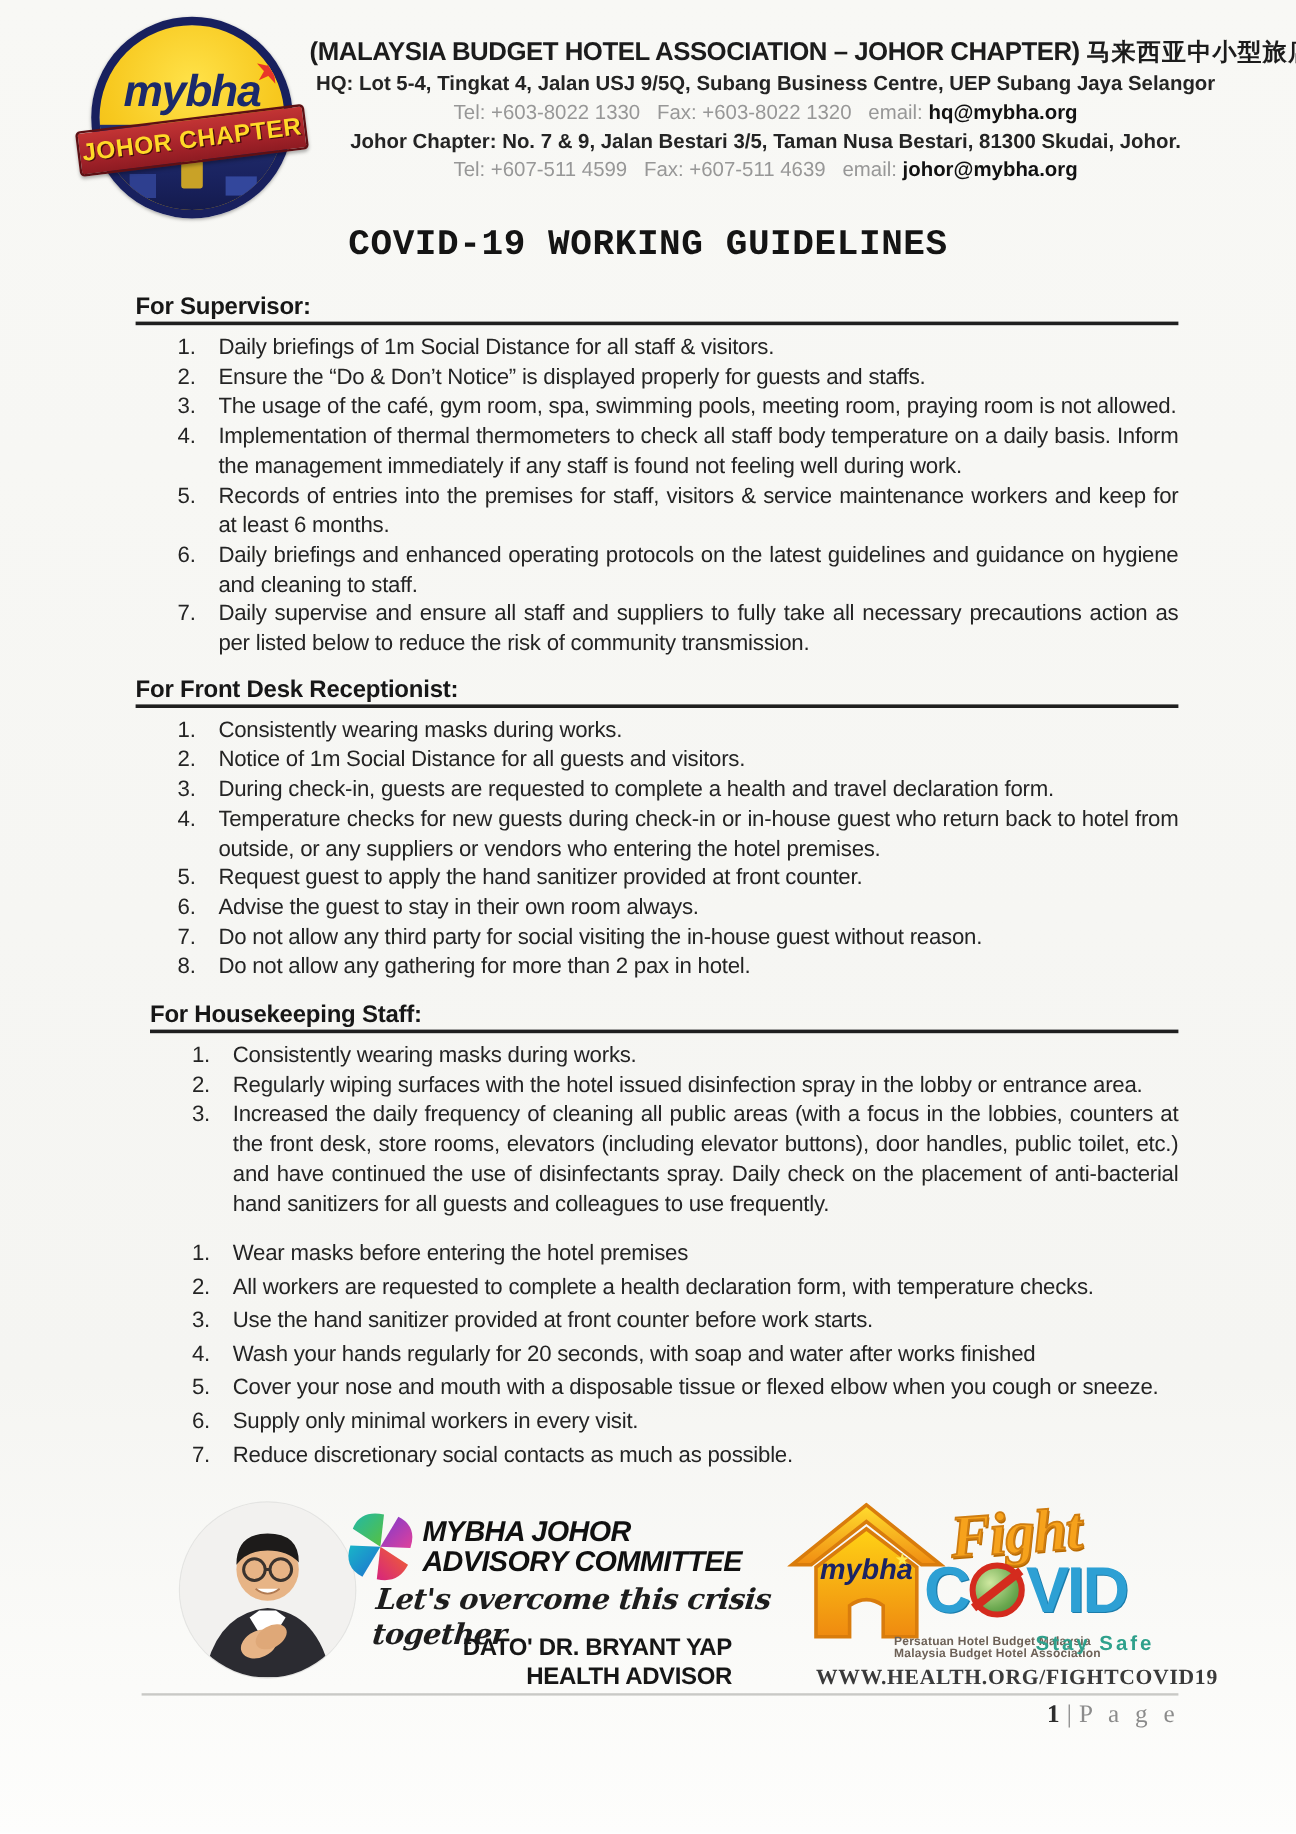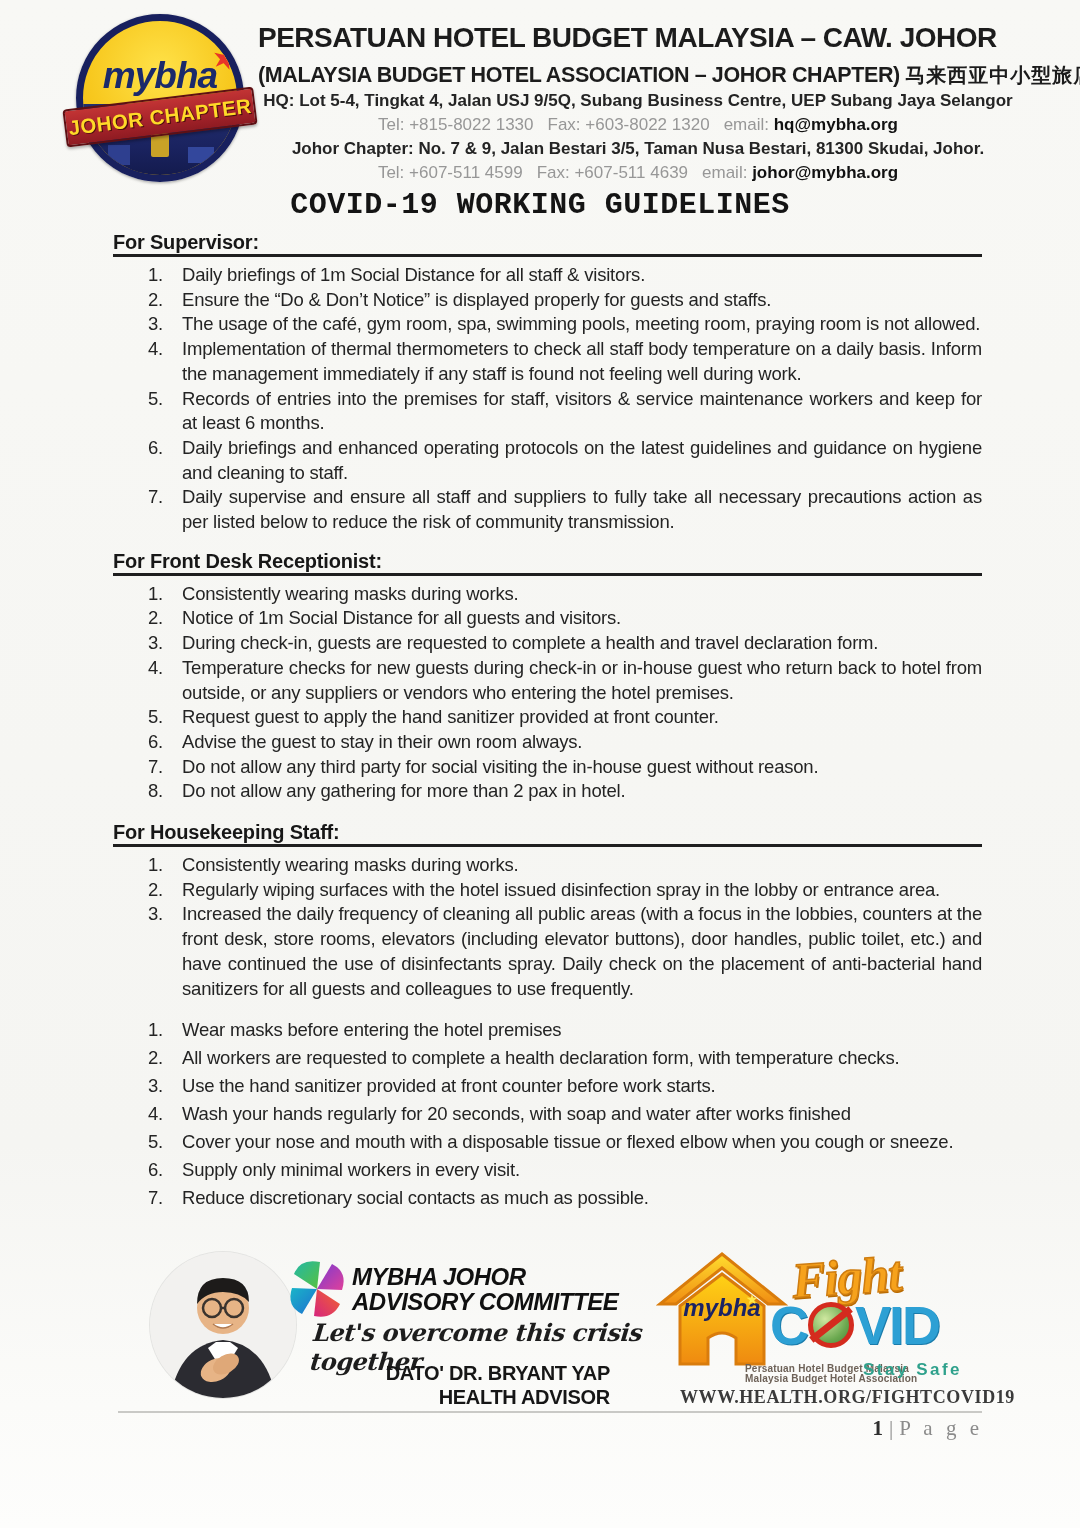--- a/index.html
+++ b/index.html
@@ -50,33 +50,33 @@
   .hdr .gray{color:#979797;font-weight:500;}
   .hdr .gray .email{color:#111;font-weight:700;}
   .hdr .sp{margin-left:14px;}
   .hdr .mt{margin-top:4px;}
   
   .doc-title{
     position:absolute;left:0;right:0;top:188px;text-align:center;
     font-family:Liberation Mono, monospace;font-weight:700;font-size:30px;letter-spacing:.5px;color:#141414;
   }
   
-  .content{position:absolute;left:113px;top:231px;width:869px;}
+  .content{position:absolute;left:113px;top:245px;width:869px;}
   .section{margin-top:15px;}
   .section:first-child{margin-top:0;}
   .section h2{
     margin:0;font-size:20px;font-weight:700;letter-spacing:-.2px;color:#171717;
     line-height:22px;border-bottom:3px solid #1f1f1f;padding-bottom:1px;
   }
   .list{margin-top:6px;}
   .item{display:flex;padding-left:35px;}
   .item .num{flex:0 0 34px;font-size:18.5px;line-height:24.7px;color:#242424;letter-spacing:-.2px;}
   .item .txt{flex:1;font-size:18.5px;line-height:24.7px;color:#242424;text-align:justify;letter-spacing:-.2px;}
   .list.spaced .item{margin-bottom:3.2px;}
-  .section.gap2{margin-top:17px;}
+  .section.gap2{margin-top:17px;margin-left:12px;}
   
   .photo{position:absolute;left:150px;top:1252px;width:146px;height:146px;border-radius:50%;overflow:hidden;background:#f1f1f0;box-shadow:0 0 0 1px #e4e4e2;}
   .pinwheel{position:absolute;left:286px;top:1256px;}
   .committee{position:absolute;left:352px;top:1264px;font-style:italic;font-weight:900;font-size:24px;line-height:25px;letter-spacing:-.5px;color:#101010;}
   .tagline{
     position:absolute;left:312px;top:1318px;width:400px;
     font-family:"DejaVu Serif",serif;font-style:italic;font-weight:700;font-size:24px;color:#1d1d1d;
     transform:skewX(-6deg);letter-spacing:-.5px;
   }
   .advisor{position:absolute;left:360px;top:1362px;width:250px;text-align:right;font-weight:700;font-size:20px;line-height:23.5px;color:#161616;letter-spacing:-.3px;}
@@ -116,28 +116,27 @@
         <i class="dome"></i>
           <i class="blk1"></i>
           <i class="blk2"></i>
       </div>
       <div class="brand"><span>mybha</span><span class="star">★</span></div>
     </div>
     <div class="banner">JOHOR CHAPTER</div>
   </div>
 
   <div class="hdr">
-    <div class="l1">PERSATUAN HOTEL BUDGET MALAYSIA – CAW. JOHOR</div>
     <div class="l2">
       <span>(MALAYSIA BUDGET HOTEL ASSOCIATION – JOHOR CHAPTER)</span>
       <span class="cn">马来西亚中小型旅店公会</span>
     </div>
     <div class="addr bold">HQ: Lot 5-4, Tingkat 4, Jalan USJ 9/5Q, Subang Business Centre, UEP Subang Jaya Selangor</div>
     <div class="addr gray">
-      <span>Tel: +815-8022 1330</span><span class="sp">Fax: +603-8022 1320</span><span class="sp">email:</span>
+      <span>Tel: +603-8022 1330</span><span class="sp">Fax: +603-8022 1320</span><span class="sp">email:</span>
       <span class="email">hq@mybha.org</span>
     </div>
     <div class="addr bold mt">Johor Chapter: No. 7 &amp; 9, Jalan Bestari 3/5, Taman Nusa Bestari, 81300 Skudai, Johor.</div>
     <div class="addr gray">
       <span>Tel: +607-511 4599</span><span class="sp">Fax: +607-511 4639</span><span class="sp">email:</span>
       <span class="email">johor@mybha.org</span>
     </div>
   </div>
 
   <div class="doc-title">COVID-19 WORKING GUIDELINES</div>

